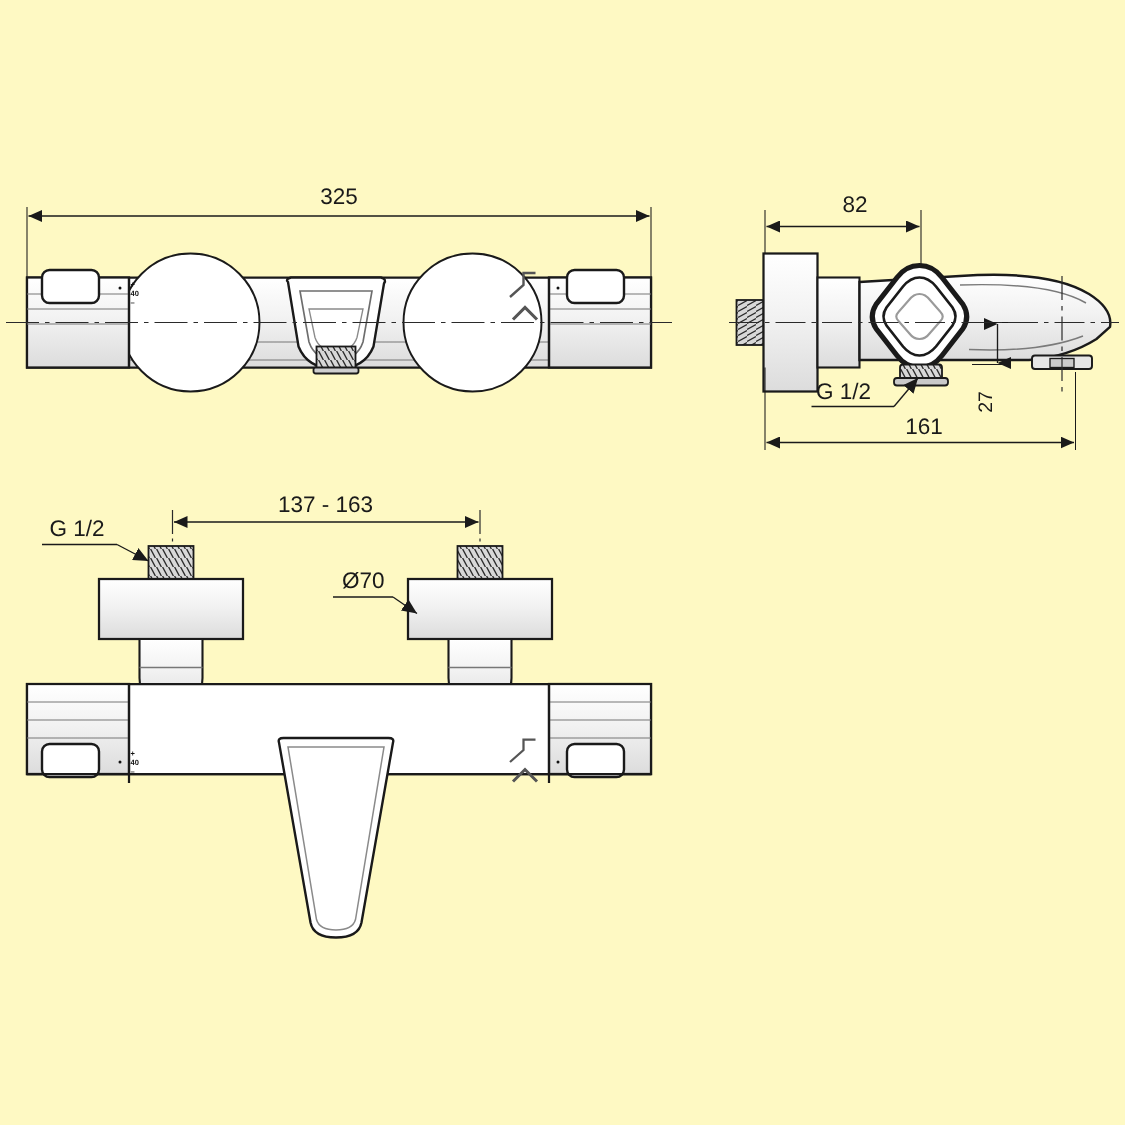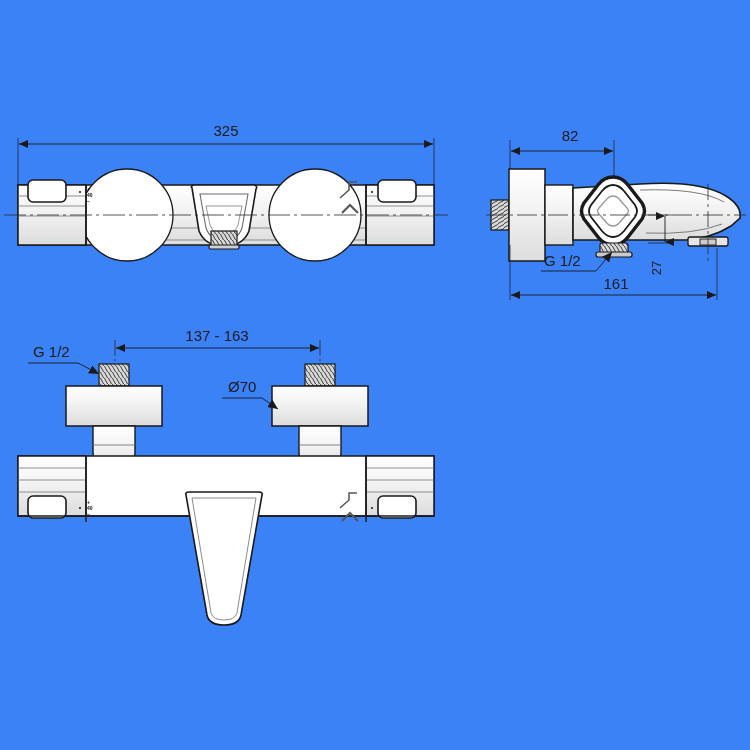--- a/index.html
+++ b/index.html
@@ -1,17 +1,17 @@
 <!DOCTYPE html>
 <html><head>
 <meta charset="utf-8">
 <style>
   html,body{margin:0;padding:0;background:#ffffff;}
   #sheet{
-    position:relative;width:750px;height:750px;background:#3b82f6;
+    position:relative;width:750px;height:750px;background:#fef9c3;
     font-family:"Liberation Sans", sans-serif;
     overflow:hidden;
   }
   svg{display:block;}
   .dimtext{
     font-family:"Liberation Sans", sans-serif;
     font-size:15px;fill:#1a1a1a;font-weight:400;
   }
   .dimtext.small{font-size:13px;}
   .tiny{font-family:"Liberation Sans", sans-serif;font-size:5px;fill:#111;font-weight:700;}

